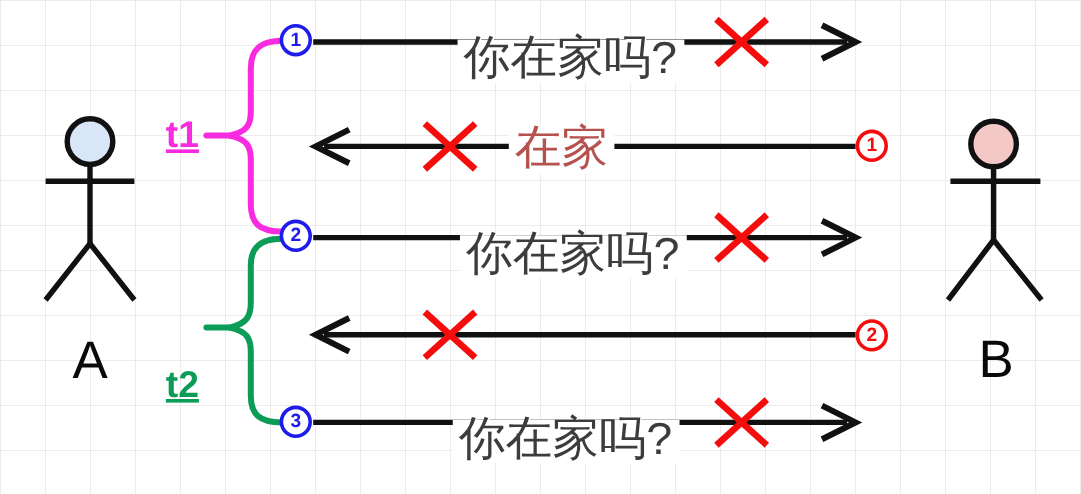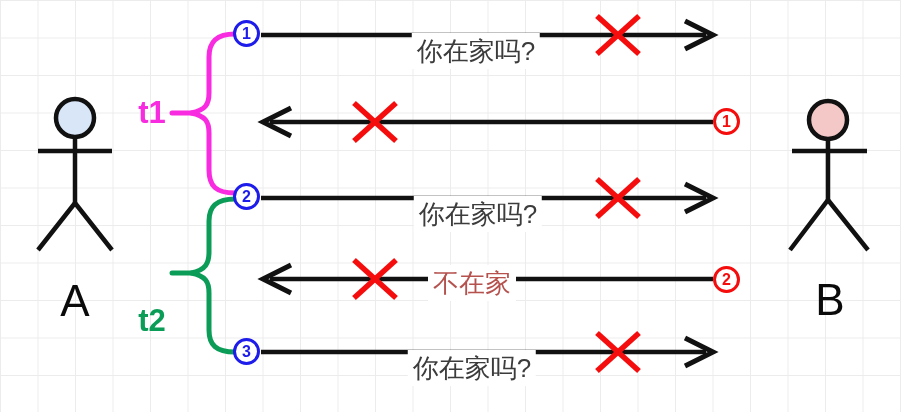--- a/index.html
+++ b/index.html
@@ -20,27 +20,27 @@
   .brace.m{stroke:var(--magenta,#f92be0);}
   .brace.g{stroke:var(--green,#0b9d57);}
   .badge{
     position:absolute;width:27px;height:27px;box-sizing:border-box;border-radius:50%;
     background:#fff;border:3px solid var(--blue,#1e1cea);color:var(--blue,#1e1cea);
     font-size:16px;font-weight:bold;text-align:center;line-height:21px;
   }
   .badge.red{border-color:var(--red,#f50d0d);color:var(--red,#f50d0d);}
   .msg{
     position:absolute;transform:translateX(-50%);background:#fff;
-    font-size:26px;line-height:34px;padding:1px 5px;white-space:nowrap;
+    font-size:39px;line-height:34px;padding:1px 5px;white-space:nowrap;font-family:Liberation Mono, monospace;
   }
   .msg.query{color:var(--query_text,#3c3c3c);text-shadow:1px 1px 0 #fff;}
   .msg.reply{color:var(--reply_text,#b5524e);}
   .bracket-label{
     position:absolute;transform:translate(-50%,-50%);
-    font-size:31px;font-weight:bold;line-height:31px;
+    font-size:31px;font-weight:bold;line-height:31px;text-decoration:underline;
   }
   .bracket-label.m{color:var(--magenta,#f92be0);}
   .bracket-label.g{color:var(--green,#0b9d57);margin-top:48px;}
   .actor-label{
     position:absolute;transform:translate(-50%,-50%);
     font-size:44px;color:#0a0a0a;line-height:44px;
   }
 </style>
 </head>
 <body>
@@ -120,22 +120,22 @@
   </svg>
 
   <div class="badge" style="left:233px;top:20px">1</div>
   <div class="badge" style="left:233px;top:183px">2</div>
   <div class="badge" style="left:233px;top:338px">3</div>
 
   <div class="badge red" style="left:713px;top:108px">1</div>
   <div class="badge red" style="left:713px;top:266px">2</div>
 
   <div class="msg query" style="left:476px;top:33px">你在家吗?</div>
+  <div class="msg reply" style="left:468px;top:108px">在家</div>
   <div class="msg query" style="left:478px;top:196px">你在家吗?</div>
-  <div class="msg reply" style="left:472px;top:265px">不在家</div>
   <div class="msg query" style="left:472px;top:350px">你在家吗?</div>
 
   <div class="bracket-label m" style="left:152px;top:112px">t1</div>
   <div class="bracket-label g" style="left:152px;top:272px">t2</div>
 
   <div class="actor-label" style="left:75px;top:301px">A</div>
   <div class="actor-label" style="left:830px;top:300px">B</div>
 
 </div>
 

